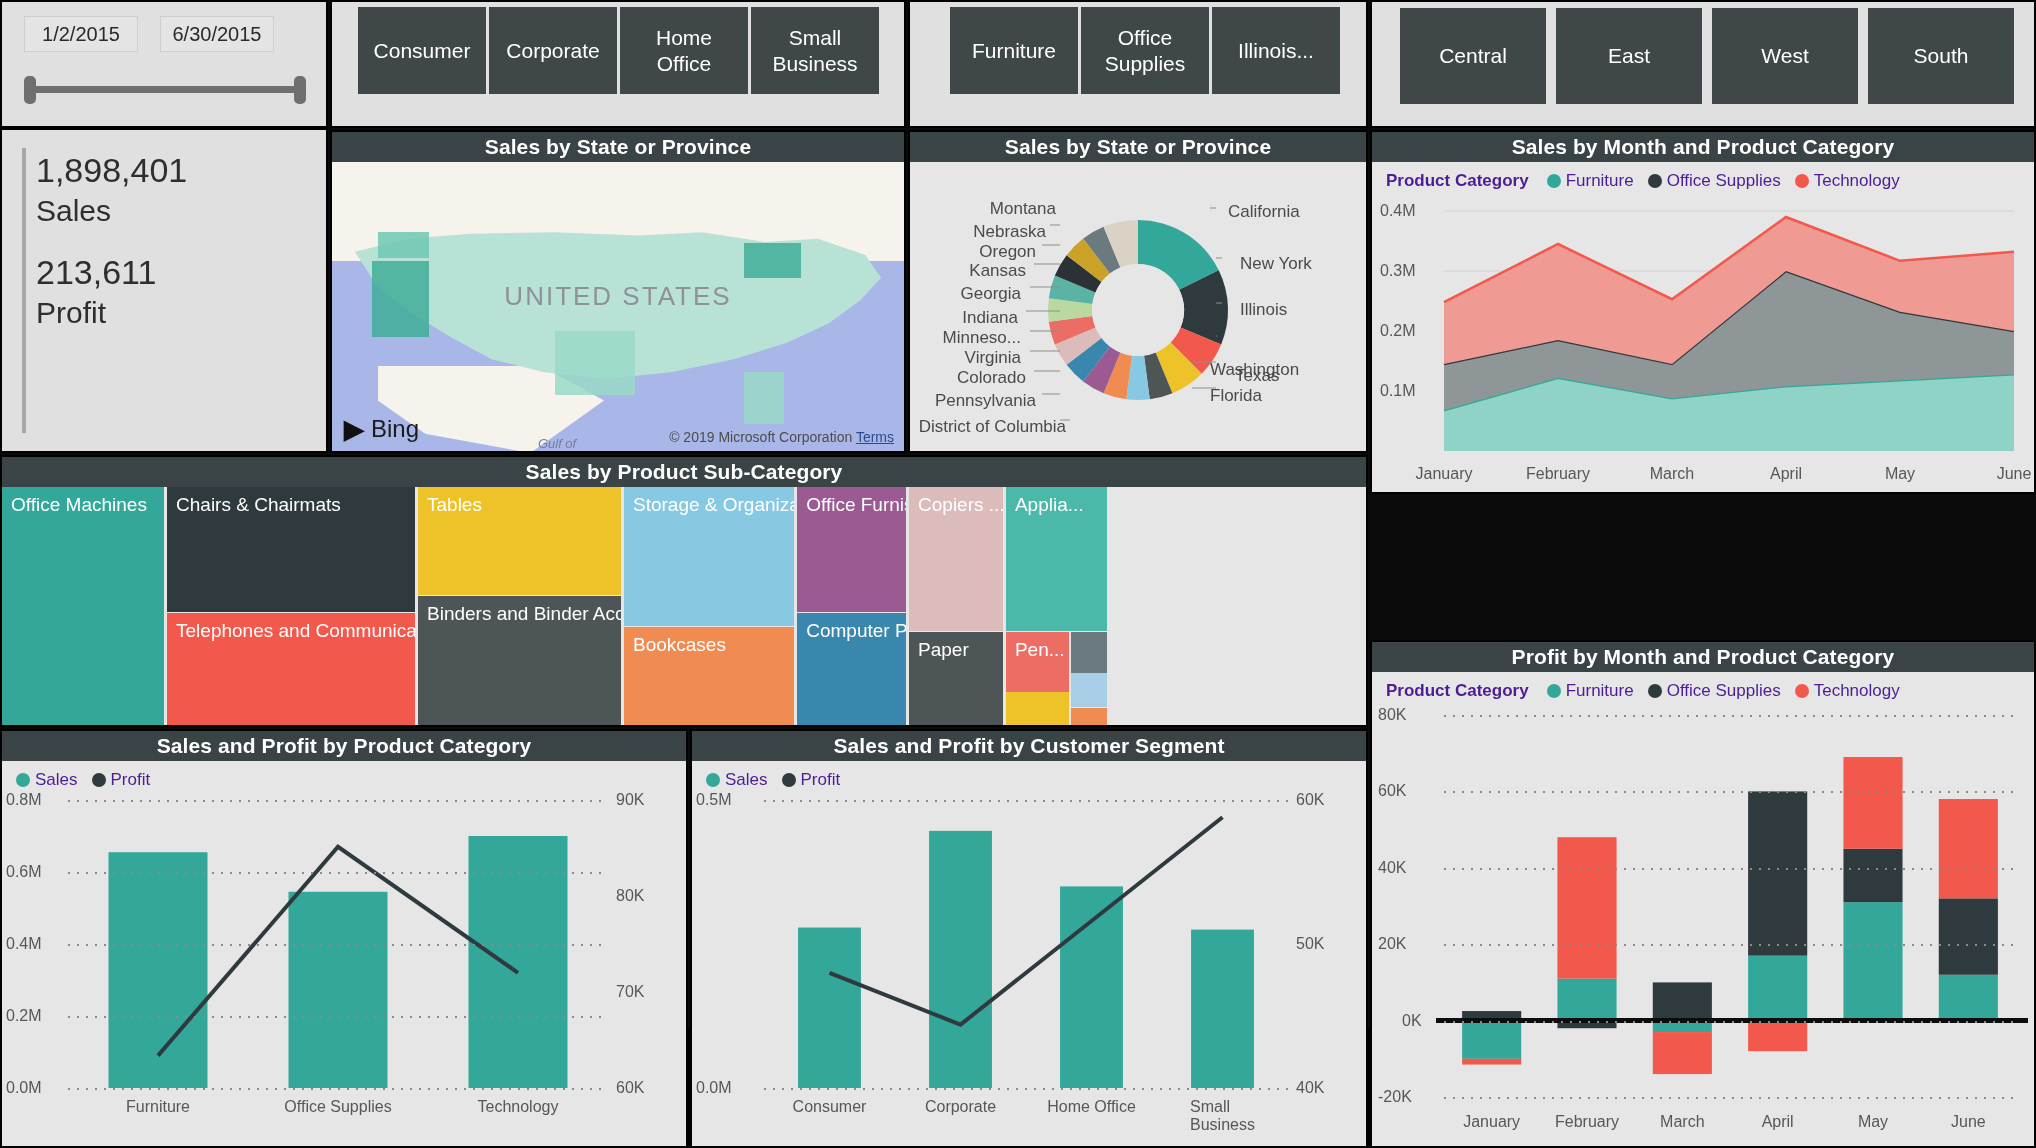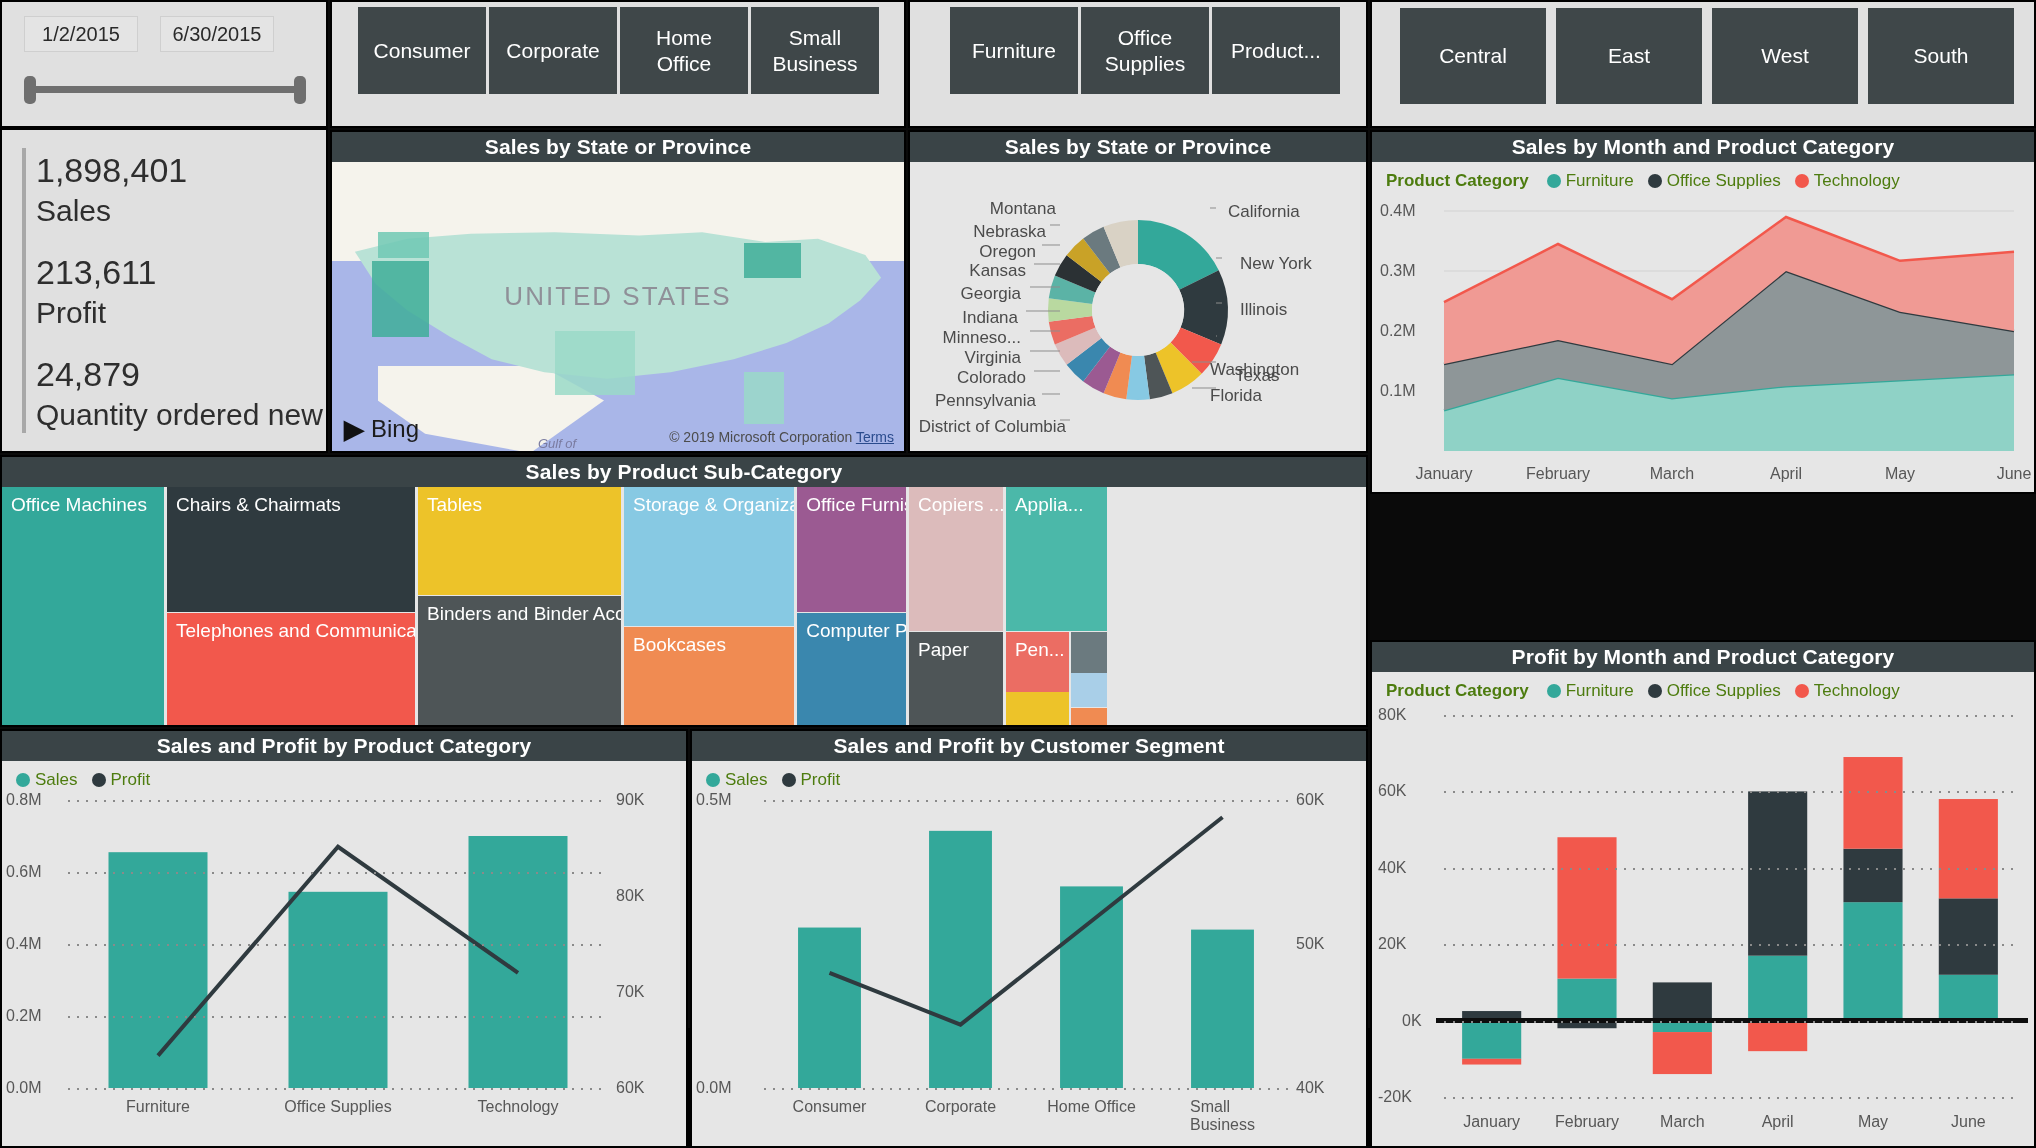--- a/index.html
+++ b/index.html
@@ -85,21 +85,21 @@
 
   
   #donut-panel { left: 908px; top: 130px; width: 460px; height: 323px; }
   .donut-body { position: relative; height: 291px; }
   .dlabel { position: absolute; font-size: 17px; color: #4b4b4b; white-space: nowrap; }
   .dlabel.r { text-align: left; }
   .dlabel.l { text-align: right; }
 
   
   #area-panel { left: 1370px; top: 130px; width: 666px; height: 364px; }
-  .legend { display: flex; align-items: center; gap: 14px; padding: 9px 0 0 14px; font-size: 17px; color: #4d7c0f; }
+  .legend { display: flex; align-items: center; gap: 14px; padding: 9px 0 0 14px; font-size: 17px; color: #4c1d95; }
   .legend-title { font-weight: 700; margin-right: 4px; }
   .legend-item { display: flex; align-items: center; gap: 5px; }
   .dot { width: 14px; height: 14px; border-radius: 50%; display: inline-block; }
   .plot { position: relative; }
   .ytick { position: absolute; font-size: 16px; color: #575757; transform: translateY(-50%); }
   .xtick { position: absolute; font-size: 16px; color: #575757; transform: translateX(-50%); }
   .dotgrid {
     position: absolute; height: 2px;
     background-image: repeating-linear-gradient(to right,#8a8a8a 0 2px,transparent 2px 9px);
   }
@@ -141,41 +141,37 @@
     <div class="kpi-bar"></div>
     <div class="kpi-list">
       <div class="kpi">
         <div class="kpi-value">1,898,401</div>
         <div class="kpi-label">Sales</div>
       </div>
       <div class="kpi">
         <div class="kpi-value">213,611</div>
         <div class="kpi-label">Profit</div>
       </div>
-      <div class="kpi">
-        <div class="kpi-value">24,879</div>
-        <div class="kpi-label">Quantity ordered new</div>
-      </div>
     </div>
   </div>
 
   <div class="panel tilebox" id="seg-slicer">
     <div class="tiles">
       <div class="tile">Consumer</div>
       <div class="tile">Corporate</div>
       <div class="tile">Home Office</div>
       <div class="tile">Small Business</div>
     </div>
   </div>
 
   <div class="panel tilebox" id="cat-slicer">
     <div class="tiles">
       <div class="tile">Furniture</div>
       <div class="tile">Office Supplies</div>
-      <div class="tile">Product...</div>
+      <div class="tile">Illinois...</div>
     </div>
   </div>
 
   <div class="panel tilebox" id="reg-slicer">
     <div class="tiles">
       <div class="tile">Central</div>
       <div class="tile">East</div>
       <div class="tile">West</div>
       <div class="tile">South</div>
     </div>

